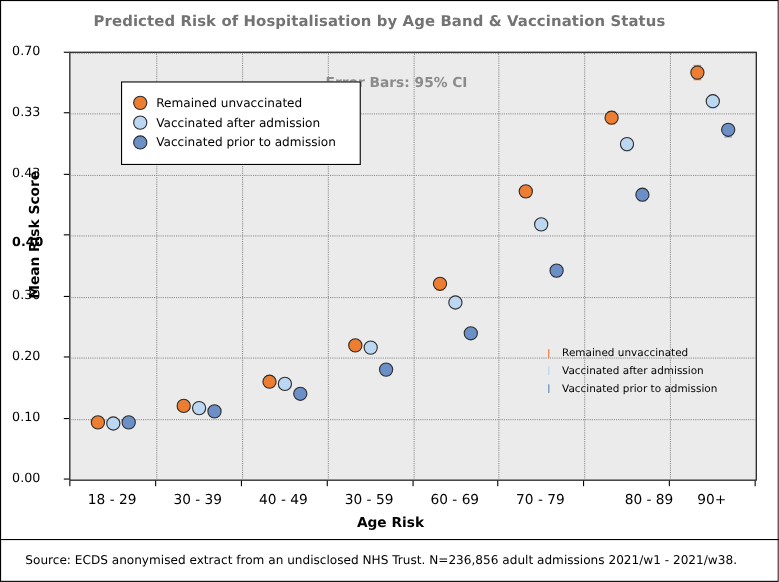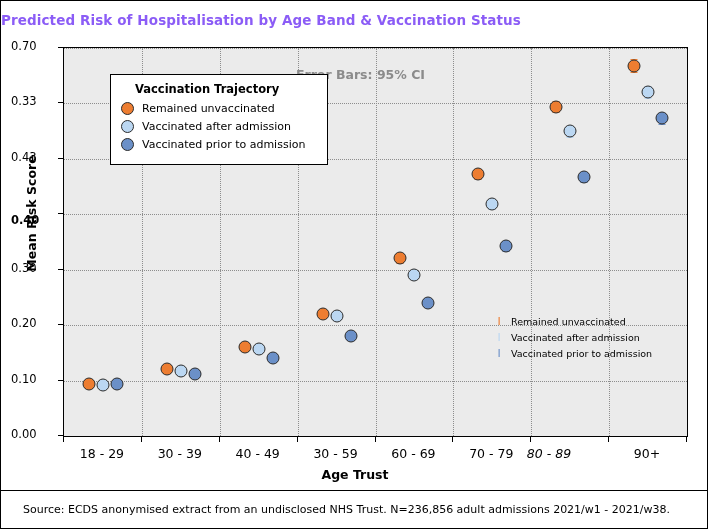--- a/index.html
+++ b/index.html
@@ -21,23 +21,24 @@
     height: 529px;
     border: 1px solid #000000;
     box-sizing: border-box;
     background: #ffffff;
   }
   #title {
     position: absolute;
     left: 0;
     top: 11px;
     width: 688px;
+    text-align: center;
     font-size: 13.5px;
     font-weight: bold;
-    color: #8b5cf6;
+    color: #737373;
     letter-spacing: 0.1px;
   }
   
   #plot {
     position: absolute;
     left: 62px;
     top: 46px;
     width: 625px;
     height: 390px;
     background: #ebebeb;
@@ -345,21 +346,20 @@
         <div class="pt" style="left: 520.188px; top: 128.594px; background: rgb(107, 144, 200);"></div>
         <div class="err" style="left: 598.062px; top: 64.8514px; height: 11.0857px; border-color: rgb(107, 144, 200);"></div>
         <div class="errcap" style="left: 598.062px; top: 64.8514px; border-color: rgb(107, 144, 200);"></div>
         <div class="errcap" style="left: 598.062px; top: 75.9371px; border-color: rgb(107, 144, 200);"></div>
         <div class="pt" style="left: 598.062px; top: 70.3943px; background: rgb(107, 144, 200);"></div>
       </div>
 
     <div id="annotation">Error Bars: 95% CI</div>
 
     <div id="legend">
-      <div class="ltitle">Vaccination Trajectory</div>
       <div class="lrow">
         <span class="lswatch" style="background:#ED7D31"></span>
         <span class="ltext">Remained unvaccinated</span>
       </div>
       <div class="lrow">
         <span class="lswatch" style="background:#BBD7F2"></span>
         <span class="ltext">Vaccinated after admission</span>
       </div>
       <div class="lrow">
         <span class="lswatch" style="background:#6B90C8"></span>
@@ -401,32 +401,32 @@
       <div class="lbl" style="top: -8px;">0.70</div>
       <div class="tickmark" style="top: 0px;"></div>
     </div>
   <div id="xticks">
       <div class="lbl" style="left: 100.938px; text-align: right;">18 - 29</div>
       <div class="lbl" style="left: 178.812px;">30 - 39</div>
       <div class="lbl" style="left: 256.688px;">40 - 49</div>
       <div class="lbl" style="left: 334.562px;">30 - 59</div>
       <div class="lbl" style="left: 412.438px;">60 - 69</div>
       <div class="lbl" style="left: 490.312px;">70 - 79</div>
-      <div class="lbl" style="left: 548px; font-style: italic;">80 - 89</div>
+      <div class="lbl" style="left: 589px;">80 - 89</div>
       <div class="lbl" style="left: 646.062px;">90+</div>
       <div class="tickmark" style="left: 62px;"></div>
       <div class="tickmark" style="left: 139.875px;"></div>
       <div class="tickmark" style="left: 217.75px;"></div>
       <div class="tickmark" style="left: 295.625px;"></div>
       <div class="tickmark" style="left: 373.5px;"></div>
       <div class="tickmark" style="left: 451.375px;"></div>
       <div class="tickmark" style="left: 529.25px;"></div>
       <div class="tickmark" style="left: 607.125px;"></div>
       <div class="tickmark" style="left: 685px;"></div>
     </div>
 
   <div id="ylabel">Mean Risk Score</div>
-  <div id="xlabel">Age Trust</div>
+  <div id="xlabel">Age Risk</div>
 
   <div id="source">
     <div class="txt">Source: ECDS anonymised extract from an undisclosed NHS Trust. N=236,856 adult admissions 2021/w1 - 2021/w38.</div>
   </div>
 </div>
 
 </body></html>

